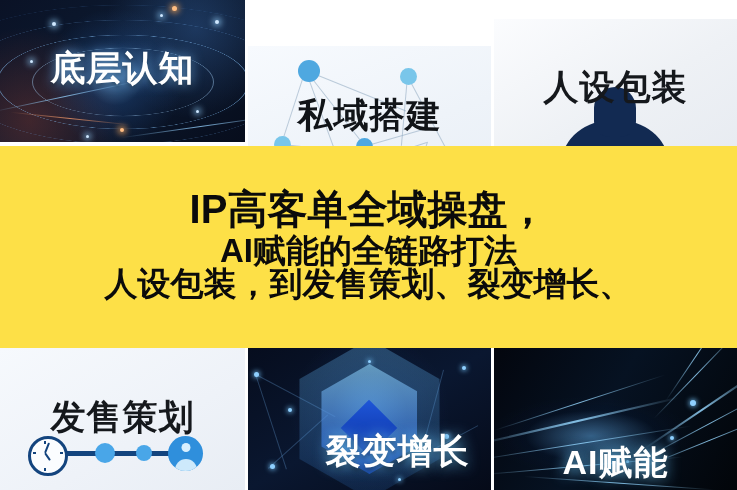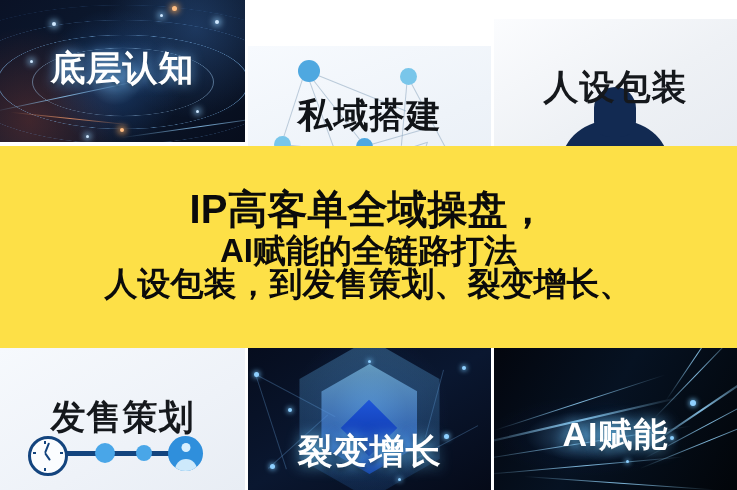--- a/index.html
+++ b/index.html
@@ -81,32 +81,32 @@
     background:linear-gradient(180deg,rgba(110,195,255,.30),rgba(40,110,200,.18));
     clip-path:polygon(50% 0%,100% 25%,100% 75%,50% 100%,0% 75%,0% 25%);
     box-shadow:0 0 26px rgba(90,180,255,.55);}
   .hexin{position:absolute;left:50%;top:50%;transform:translate(-50%,-50%);width:96px;height:110px;
     background:linear-gradient(180deg,rgba(150,220,255,.55),rgba(25,80,200,.75));
     clip-path:polygon(50% 0%,100% 25%,100% 75%,50% 100%,0% 75%,0% 25%);}
   .hexcore{position:absolute;left:50%;top:56%;transform:translate(-50%,-50%) rotate(45deg);
     width:40px;height:40px;background:linear-gradient(135deg,#1e56d8,#0b2fa0);}
   .netdot{position:absolute;border-radius:50%;background:#8fd0ff;box-shadow:0 0 5px 1px rgba(120,200,255,.8);}
   .netline{position:absolute;height:1px;background:rgba(110,170,230,.30);transform-origin:0 0;}
-  .label-fission{top:80px;font-size:35px;color:#ffffff;text-shadow:0 0 14px rgba(110,200,255,.95),0 2px 5px rgba(0,0,0,.75);}
+  .label-fission{top:80px;font-size:35px;color:#ffffff;text-shadow:0 0 14px rgba(110,200,255,.95),0 2px 5px rgba(0,0,0,.75);margin-left:28px;}
 
   
   .pnl-ai{
     background:
       radial-gradient(ellipse 60% 40% at 40% 62%, rgba(110,190,255,.45) 0%, rgba(10,30,70,.15) 45%, rgba(2,5,12,0) 70%),
       linear-gradient(120deg,#03060e 0%,#061222 45%,#020509 100%);
   }
   .beam{position:absolute;height:1px;transform-origin:0 50%;
         background:linear-gradient(90deg,rgba(120,200,255,0),rgba(150,215,255,.85),rgba(120,200,255,0));}
   .beam.thick{height:2px;}
-  .label-ai{top:64px;font-size:34px;color:#ffffff;text-shadow:0 0 14px rgba(110,200,255,.95),0 2px 5px rgba(0,0,0,.8);}
+  .label-ai{top:92px;font-size:34px;color:#ffffff;text-shadow:0 0 14px rgba(110,200,255,.95),0 2px 5px rgba(0,0,0,.8);}
 
   
   #center{position:absolute;left:0;top:146px;width:737px;height:202px;background:#fde047;
           display:flex;flex-direction:column;align-items:center;justify-content:center;}
   #center .ln{color:#0b0b0b;font-weight:bold;text-align:center;line-height:1.0;
               font-family:"Liberation Sans","DejaVu Sans",sans-serif;white-space:nowrap;}
   #center .ln1{font-size:40px;letter-spacing:0px;margin-bottom:5px;}
   #center .ln2{font-size:33px;margin-bottom:5px;}
   #center .ln3{font-size:33px;margin-bottom:5px;}
   #center .ln4{font-size:33px;}

